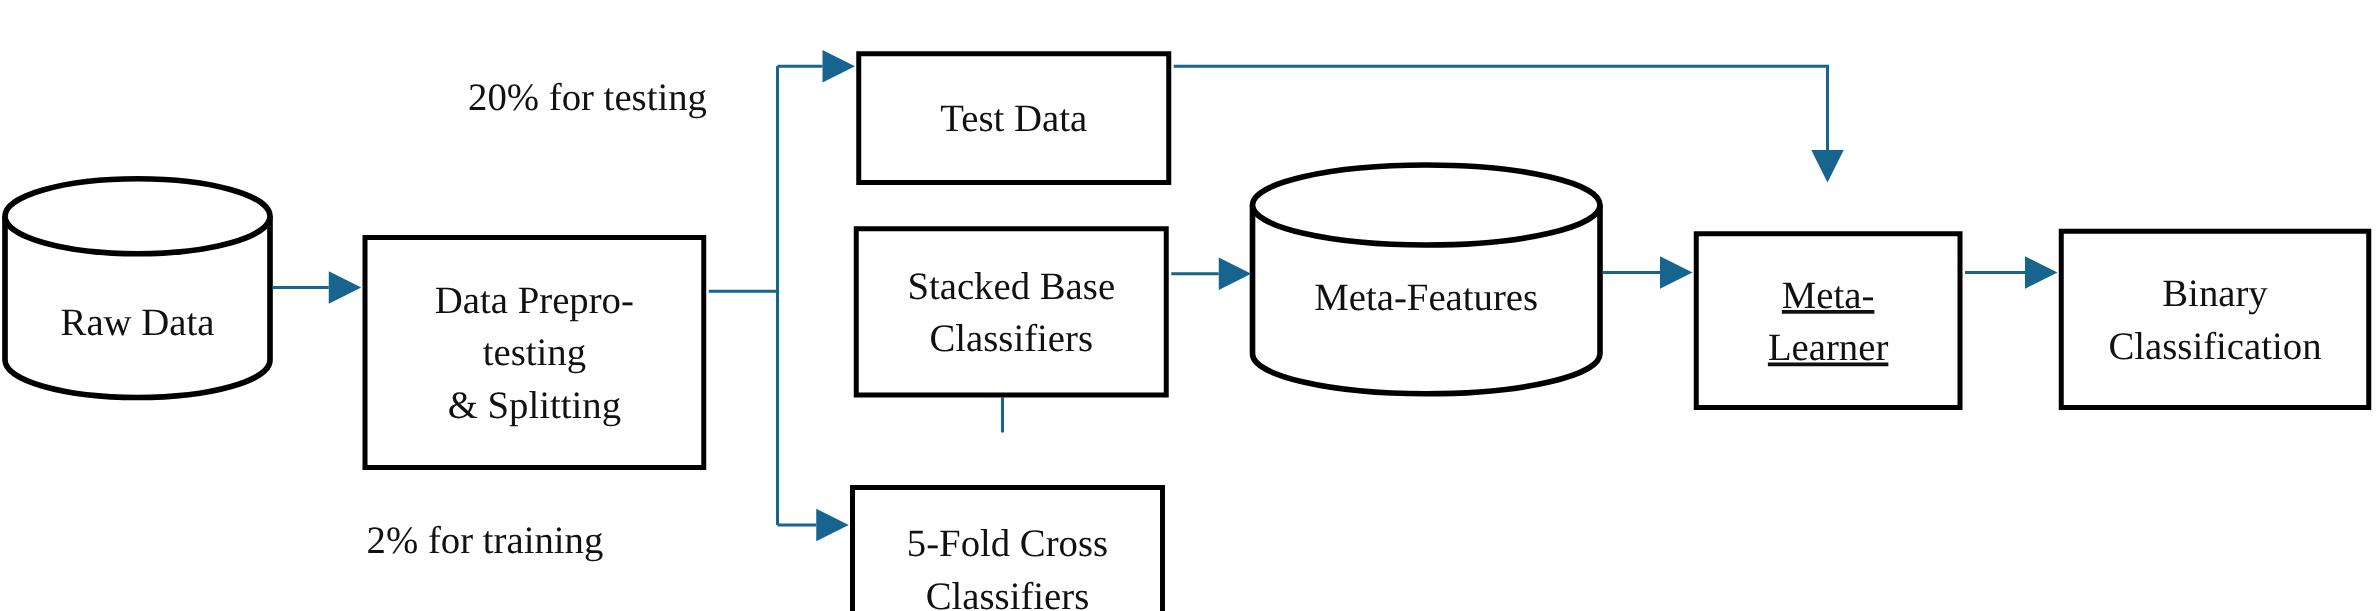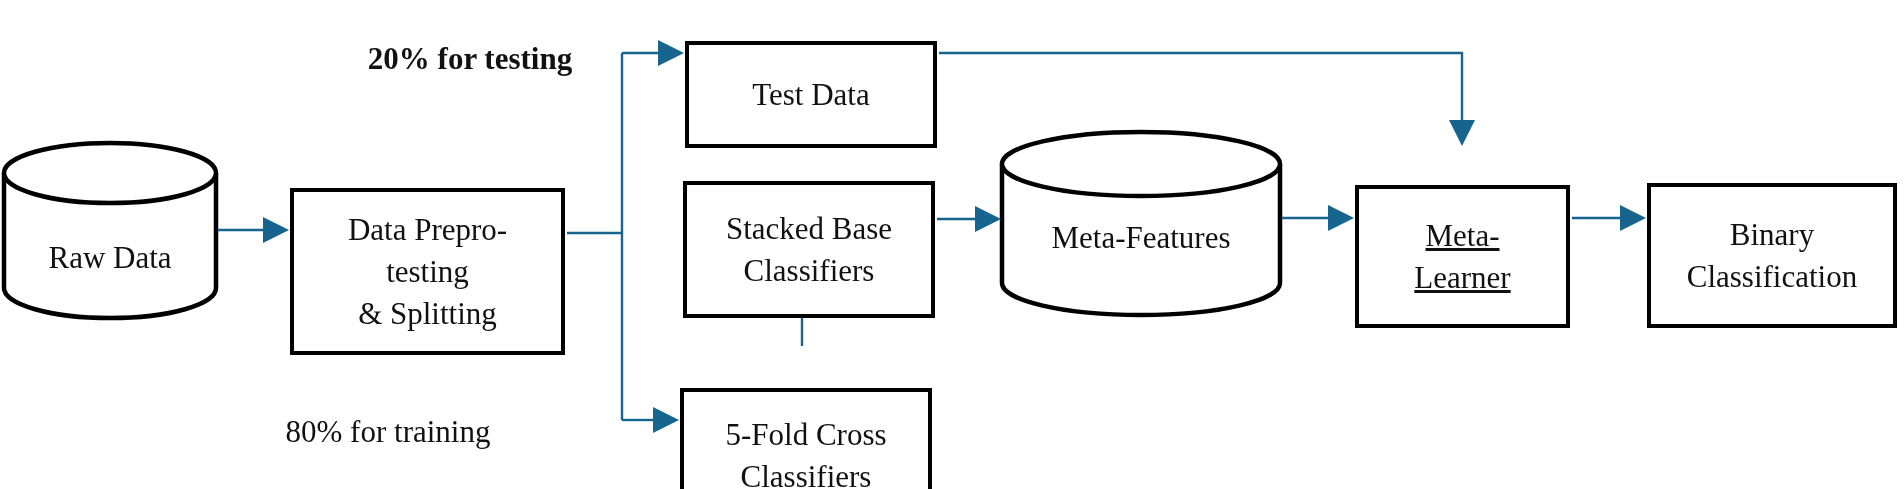--- a/index.html
+++ b/index.html
@@ -89,21 +89,21 @@
     <polyline class="connector" points="939,53 1462,53 1462,120"></polyline>
     <polygon class="arrowhead" points="1449,120 1475,120 1462,146"></polygon>
 
     <line class="connector" x1="1572" y1="218" x2="1620" y2="218"></line>
     <polygon class="arrowhead" points="1620,205 1620,231 1646,218"></polygon>
   </svg>
 
   <div class="cyl-label" style="left:4px;top:240px;width:212px;">Raw Data</div>
   <div class="cyl-label" style="left:1002px;top:220px;width:278px;">Meta-Features</div>
 
-  <div class="node" style="left:290px;top:150px;width:275px;height:167px;">
+  <div class="node" style="left:290px;top:150px;width:275px;height:188px;">
     <span class="line">Data Prepro-</span>
     <span class="line">testing</span>
     <span class="line">&amp; Splitting</span>
   </div>
 
   <div class="node" style="left:685px;top:3px;width:252px;height:107px;">
     <span class="line">Test Data</span>
   </div>
 
   <div class="node" style="left:683px;top:143px;width:252px;height:137px;">
@@ -119,16 +119,16 @@
   <div class="node" style="left:1355px;top:147px;width:215px;height:143px;text-decoration:underline;">
     <span class="line">Meta-</span>
     <span class="line">Learner</span>
   </div>
 
   <div class="node" style="left:1647px;top:145px;width:250px;height:145px;">
     <span class="line">Binary</span>
     <span class="line">Classification</span>
   </div>
 
-  <div class="free-label" style="left:320px;top:41px;width:300px;font-weight:bold;">20% for testing</div>
-  <div class="free-label" style="left:238px;top:414px;width:300px;">80% for training</div>
+  <div class="free-label" style="left:320px;top:60px;width:300px;">20% for testing</div>
+  <div class="free-label" style="left:238px;top:414px;width:300px;">2% for training</div>
 
 </div>
 
 </body></html>

